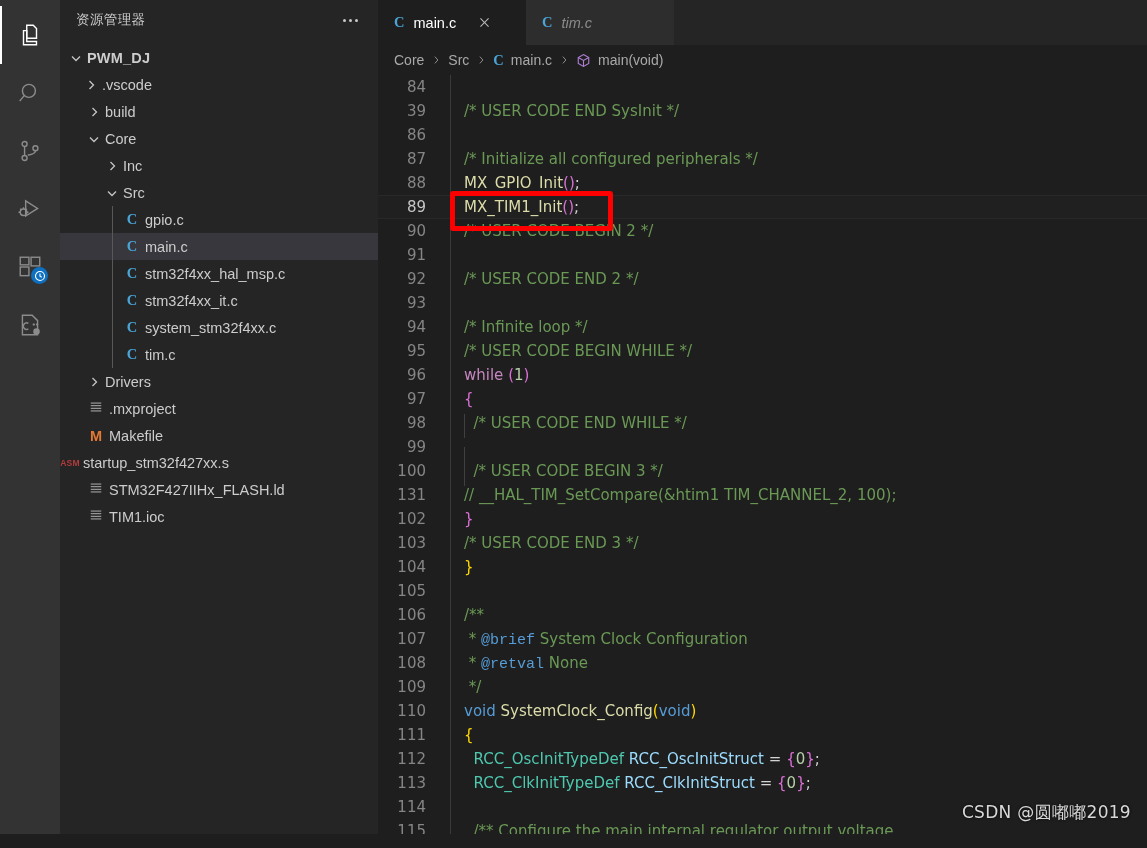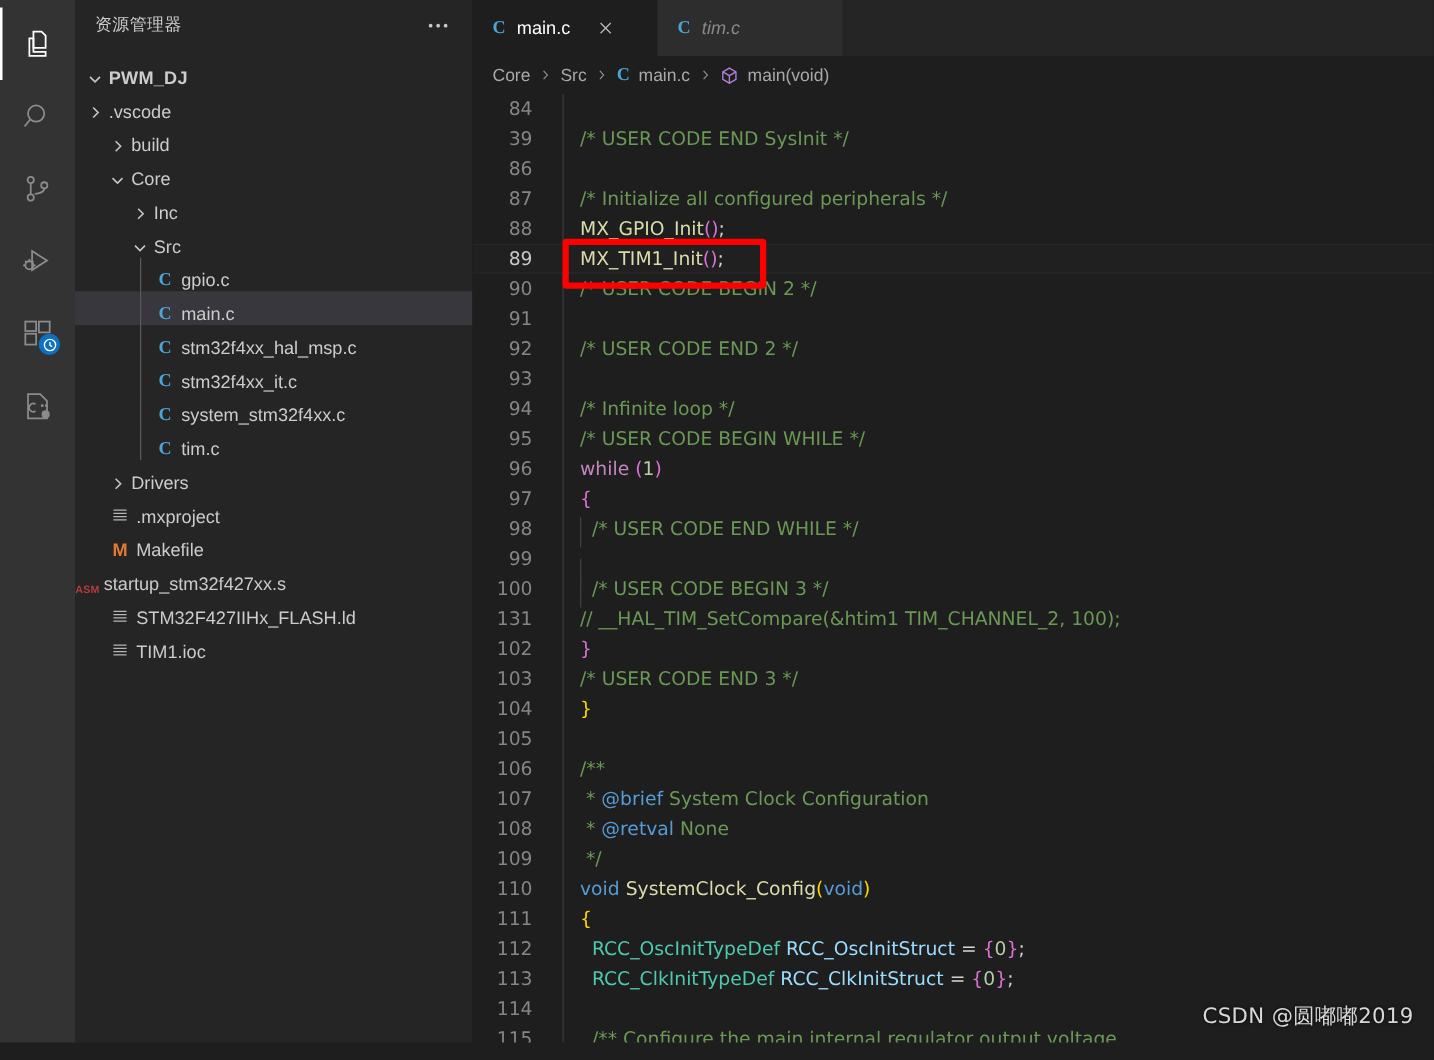--- a/index.html
+++ b/index.html
@@ -19,21 +19,21 @@
          background:#0e70c0;display:flex;align-items:center;justify-content:center;}
 
   
   .sidebar{width:318px;flex:0 0 318px;background:#252526;display:flex;flex-direction:column;}
   .sb-header{height:40px;display:flex;align-items:center;justify-content:space-between;
              padding:0 14px 0 16px;color:#bbbbbb;font-size:13.5px;letter-spacing:.4px;}
   .sb-title{color:#cccccc;font-size:13.5px;}
   .sb-more{display:flex;gap:3px;align-items:center;padding:4px 6px;cursor:pointer;}
   .sb-more i{width:3px;height:3px;border-radius:50%;background:#c9c9c9;display:block;}
   .tree{flex:1;overflow:hidden;padding-top:4px;}
-  .row{position:relative;height:27px;display:flex;align-items:flex-end;cursor:pointer;
+  .row{position:relative;height:27px;display:flex;align-items:center;cursor:pointer;
        color:#cccccc;font-size:14.5px;white-space:nowrap;}
   .row.selected{background:#37373d;}
   .twisty{width:16px;height:16px;flex:0 0 16px;display:flex;align-items:center;justify-content:center;}
   .twisty svg{display:block;}
   .row .label{margin-left:3px;}
   .row.rootrow .label{font-weight:bold;letter-spacing:.2px;}
   .ficon{width:20px;flex:0 0 20px;display:flex;align-items:center;justify-content:center;
          font-size:13px;font-weight:bold;}
   .ic-c{color:#4aa5d6;font-size:14.5px;font-weight:bold;font-family:"Liberation Serif",serif;}
   .ic-m{color:#e37933;font-size:14.5px;font-weight:bold;}
@@ -66,21 +66,21 @@
   .cline{position:relative;height:24px;display:flex;align-items:center;
          font-family:"DejaVu Sans","Liberation Sans",sans-serif;font-size:15px;white-space:pre;}
   .cline.current{background:#202020;box-shadow:inset 0 1px 0 #282828, inset 0 -1px 0 #282828;}
   .lnum{width:48px;flex:0 0 48px;text-align:right;padding-right:26px;color:#858585;
         font-size:15px;font-family:"DejaVu Sans","Liberation Sans",sans-serif;}
   .cline.current .lnum{color:#c6c6c6;}
   .ctext{position:relative;flex:1;padding-left:12px;color:#d4d4d4;}
   .gutterline{position:absolute;left:72px;top:0;bottom:0;width:1px;background:#3a3a3a;}
 
   .cm{color:#6a9955;}       
-  .doc{color:#569cd6;}      
+  .doc{color:#569cd6;font-family:Liberation Mono, monospace;}      
   .kw{color:#c586c0;}       
   .ty{color:#4ec9b0;}       
   .fn{color:#dcdcaa;}       
   .vr{color:#9cdcfe;}       
   .op{color:#d4d4d4;}       
   .num{color:#b5cea8;}      
   .kw2{color:#569cd6;}      
   .b1{color:#ffd700;}       
   .b2{color:#da70d6;}       
 
@@ -162,21 +162,21 @@
     </div>
     <div class="tree" id="tree">
         <div class="row rootrow" style="padding-left: 8px;">
           <span class="twisty">
             <svg width="16" height="16" viewBox="0 0 16 16" fill="none" stroke="#c5c5c5" stroke-width="1.3">
               <path d="M4 6.5 L8 10.5 L12 6.5"></path>
             </svg>
           </span>
           <span class="label">PWM_DJ</span>
         </div>
-        <div class="row" style="padding-left: 8px;">
+        <div class="row" style="padding-left: 23px;">
           <span class="twisty">
             <svg width="16" height="16" viewBox="0 0 16 16" fill="none" stroke="#c5c5c5" stroke-width="1.3">
               <path d="M6.5 4 L10.5 8 L6.5 12"></path>
             </svg>
           </span>
           <span class="label">.vscode</span>
         </div>
         <div class="row" style="padding-left: 26px;">
           <span class="twisty">
             <svg width="16" height="16" viewBox="0 0 16 16" fill="none" stroke="#c5c5c5" stroke-width="1.3">

